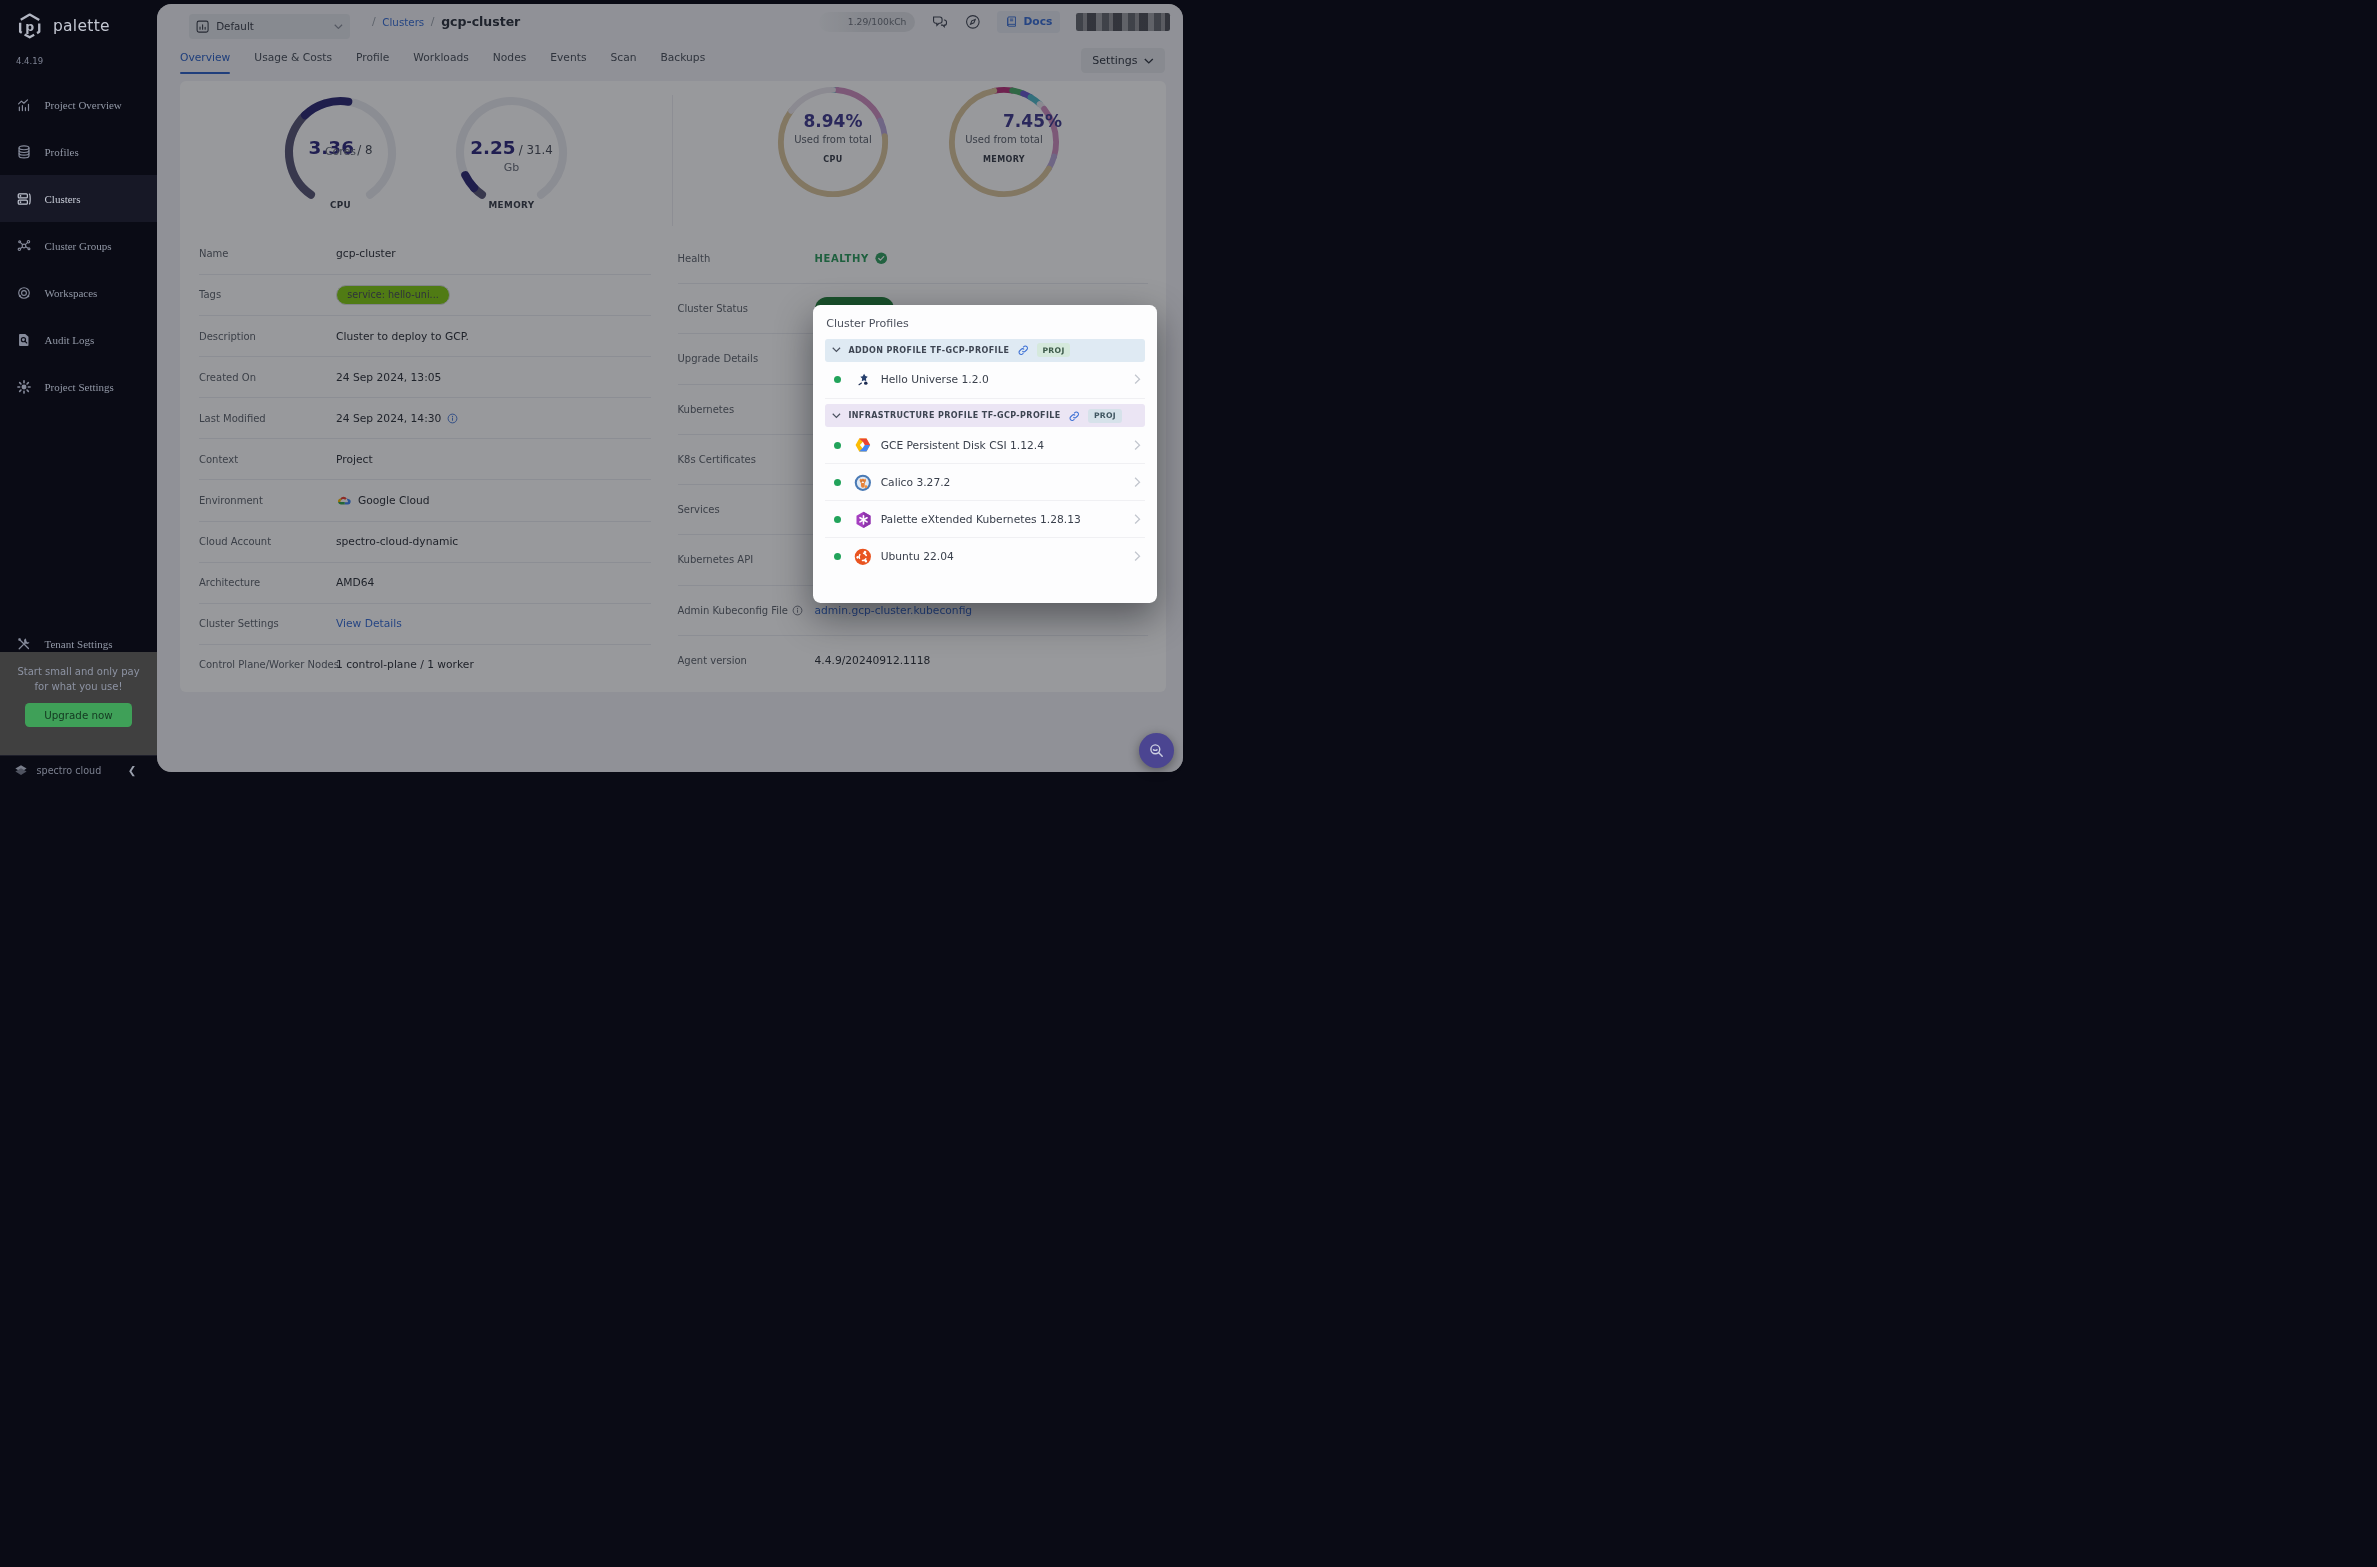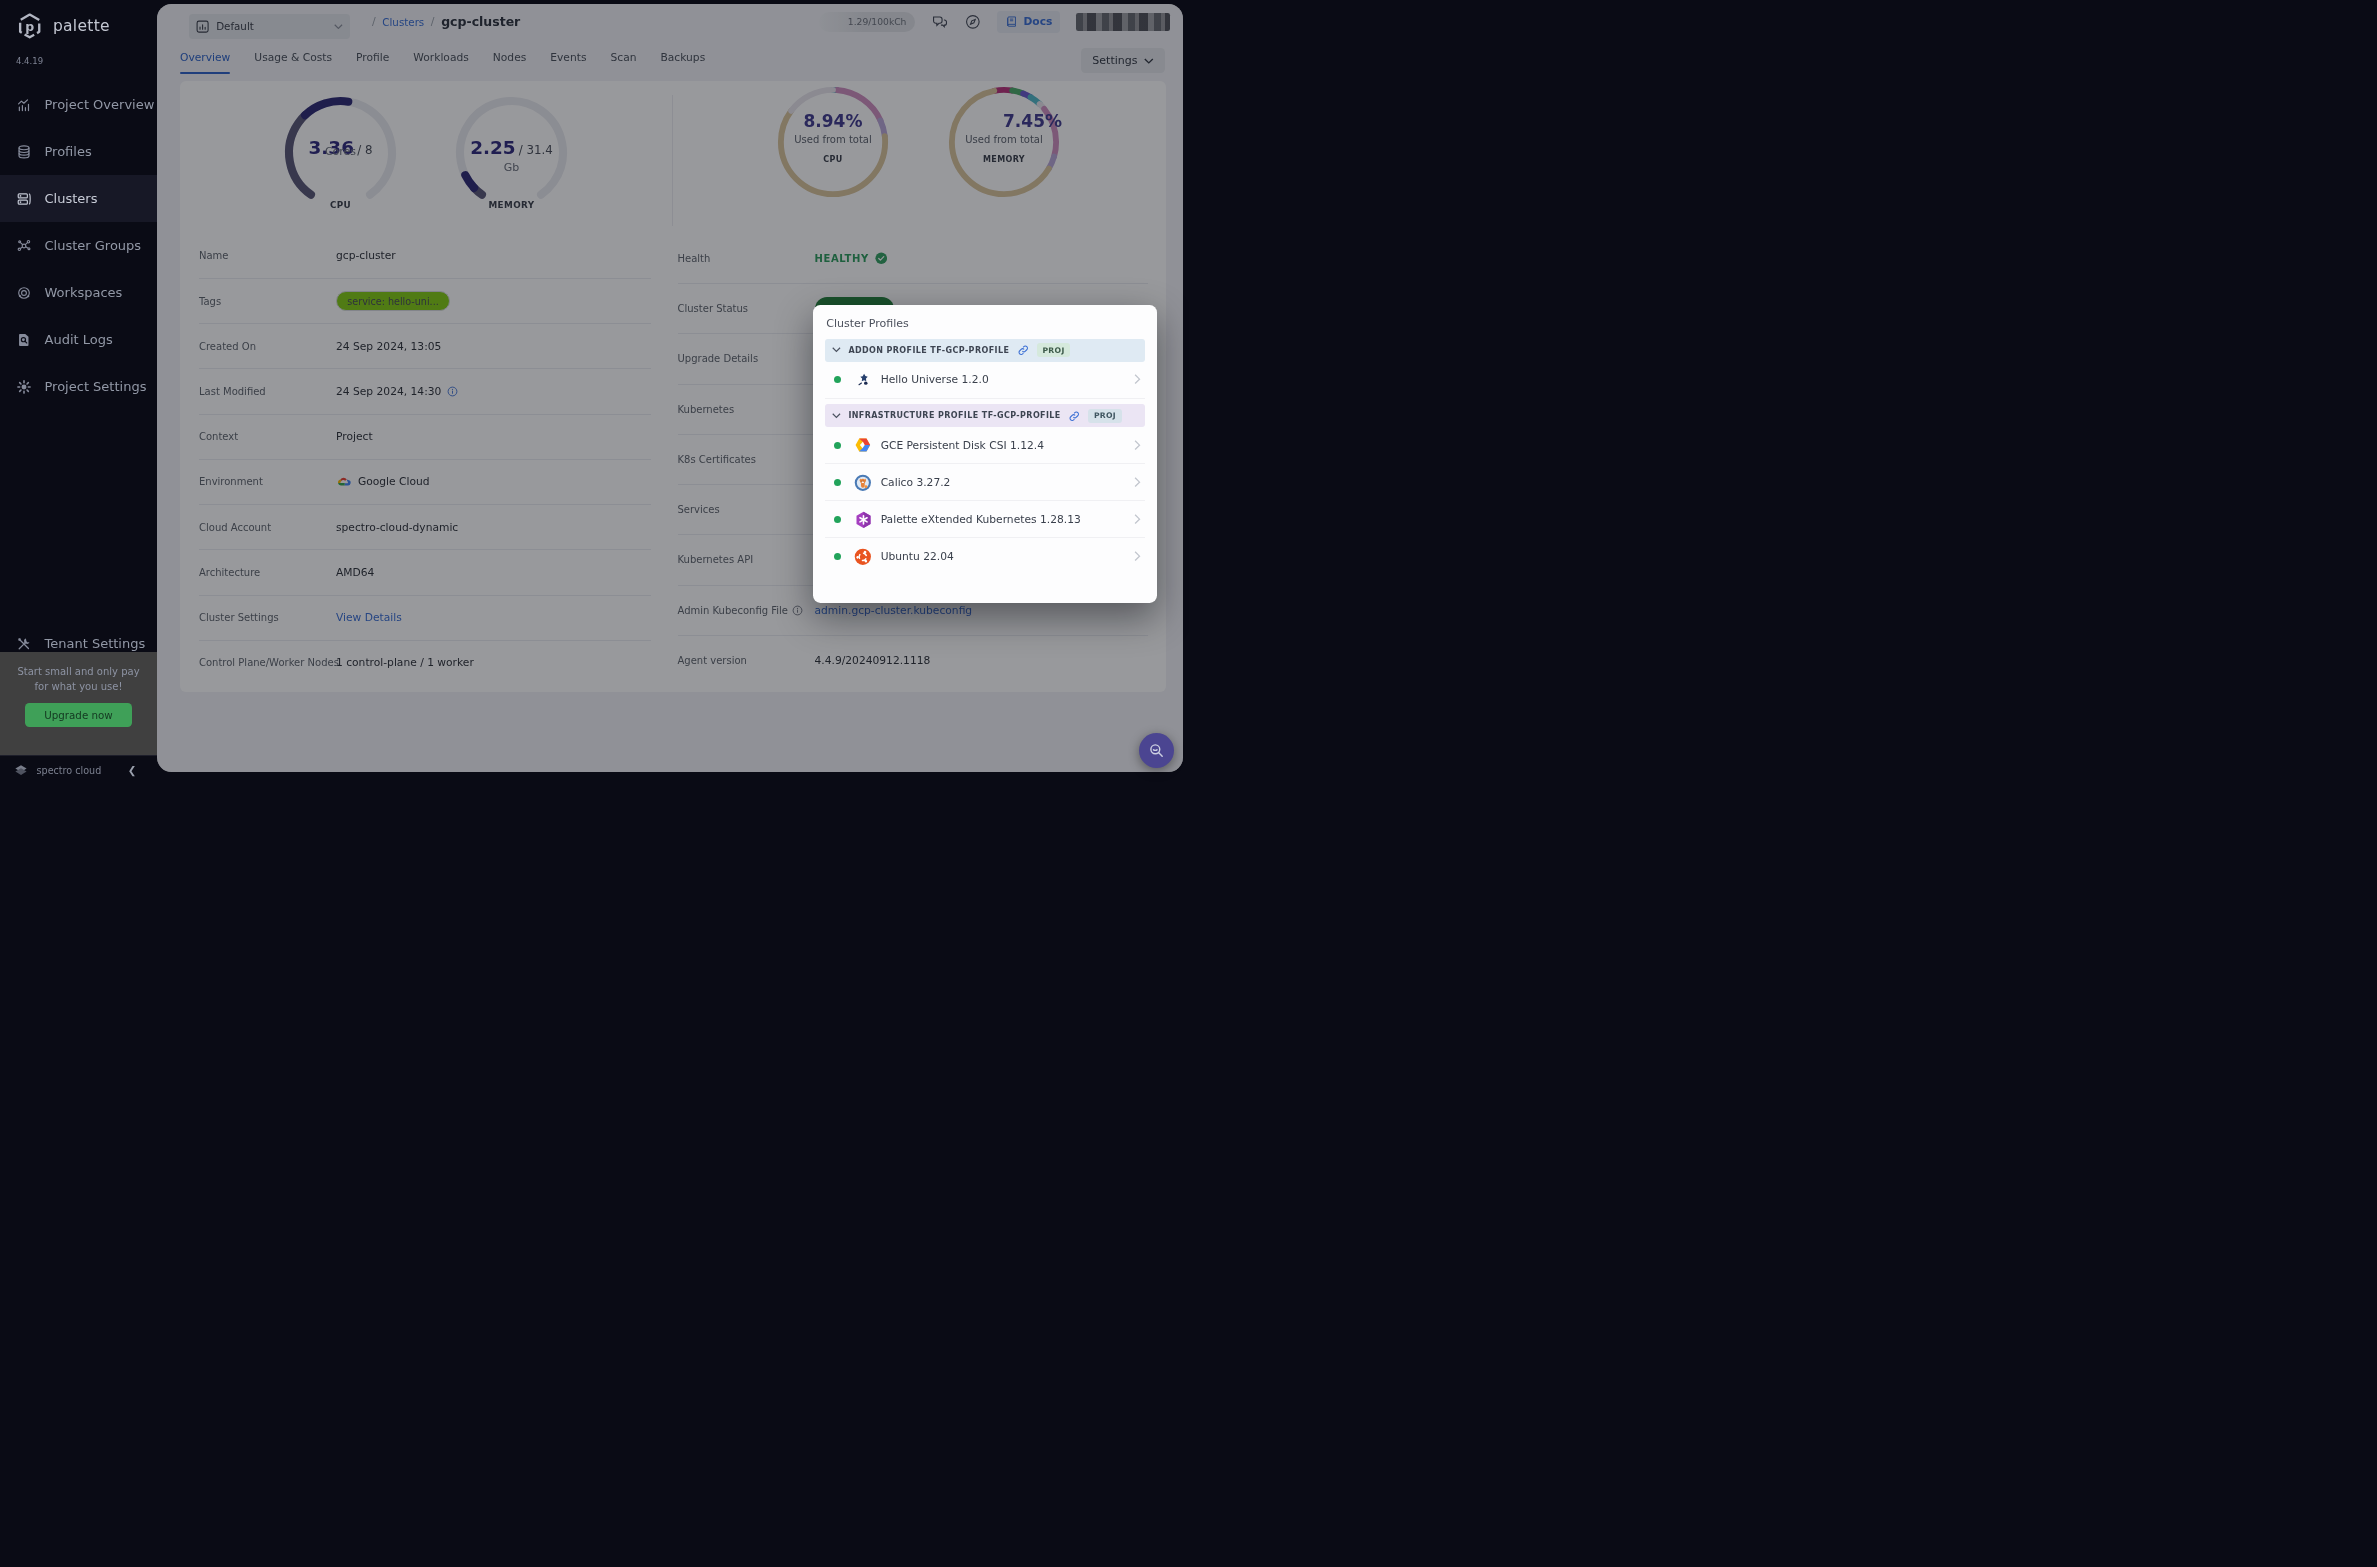--- a/index.html
+++ b/index.html
@@ -7,21 +7,21 @@
        font-family:"DejaVu Sans","Liberation Sans",sans-serif;font-size:10.3px;color:#30343c;}
   svg{display:block}
   
   #sidebar{position:absolute;left:0;top:0;width:157px;height:784px;background:#0a0b15;z-index:2;}
   .sb-logo{position:absolute;left:14.7px;top:11.8px;display:flex;align-items:center;gap:8.8px;}
   .sb-brand{font-size:15.5px;color:#c3c7d2;letter-spacing:0.3px;}
   .sb-version{position:absolute;left:16px;top:56px;font-size:8.5px;color:#7f8494;}
   .sb-nav{position:absolute;left:0;top:81px;width:100%;}
   .sb-item{height:47px;display:flex;align-items:center;gap:12.5px;padding-left:16px;cursor:pointer;color:#9298a6;}
   .sb-item .sb-ic{width:16px;height:16px;color:#868b9b;flex:0 0 16px;}
-  .sb-item span.lbl{font-size:13px;}
+  .sb-item span.lbl{font-size:11px;font-family:Liberation Serif, serif;}
   .sb-item.active{background:#171826;color:#c9cdd8;}
   .sb-item.active .sb-ic{color:#c2c6d2;}
   .sb-tenant{position:absolute;left:0;top:620px;width:100%;}
   .sb-promo{position:absolute;left:0;top:652px;width:100%;height:103px;background:#404040;text-align:center;}
   .sb-promo .ptext{margin-top:13.2px;font-size:10px;line-height:1.45;color:#8d93a3;}
   .sb-upgrade{margin-top:8.8px;display:inline-block;background:#3fa058;color:#143821;font-size:10.3px;
               padding:5.9px 19px;border-radius:4.4px;border:none;cursor:pointer;font-family:inherit;}
   .sb-footer{position:absolute;left:0;top:755px;width:100%;height:29px;border-top:0.7px solid #1d1e2a;
              display:flex;align-items:center;gap:7.4px;padding-left:13.2px;box-sizing:border-box;}
   .sb-footer .fbrand{font-size:9.6px;color:#7c8190;}
@@ -368,20 +368,28 @@
         <div class="d-row">
           <span class="d-label">
             <span>Tags</span>
           </span>
           <span class="d-value">
             <span class="tag-pill">service: hello-uni...</span>
           </span>
         </div>
         <div class="d-row">
           <span class="d-label">
+            <span>Description</span>
+          </span>
+          <span class="d-value">
+            <span>Cluster to deploy to GCP.</span>
+          </span>
+        </div>
+        <div class="d-row">
+          <span class="d-label">
             <span>Created On</span>
           </span>
           <span class="d-value">
             <span>24 Sep 2024, 13:05</span>
           </span>
         </div>
         <div class="d-row">
           <span class="d-label">
             <span>Last Modified</span>
           </span>

